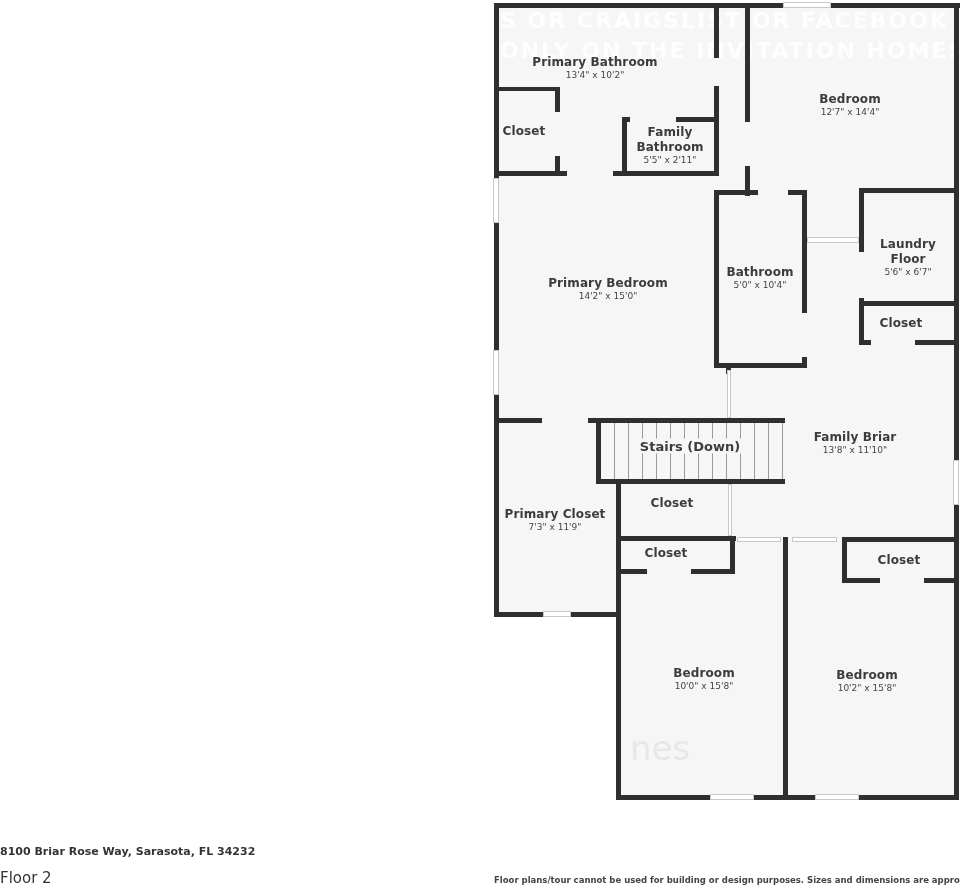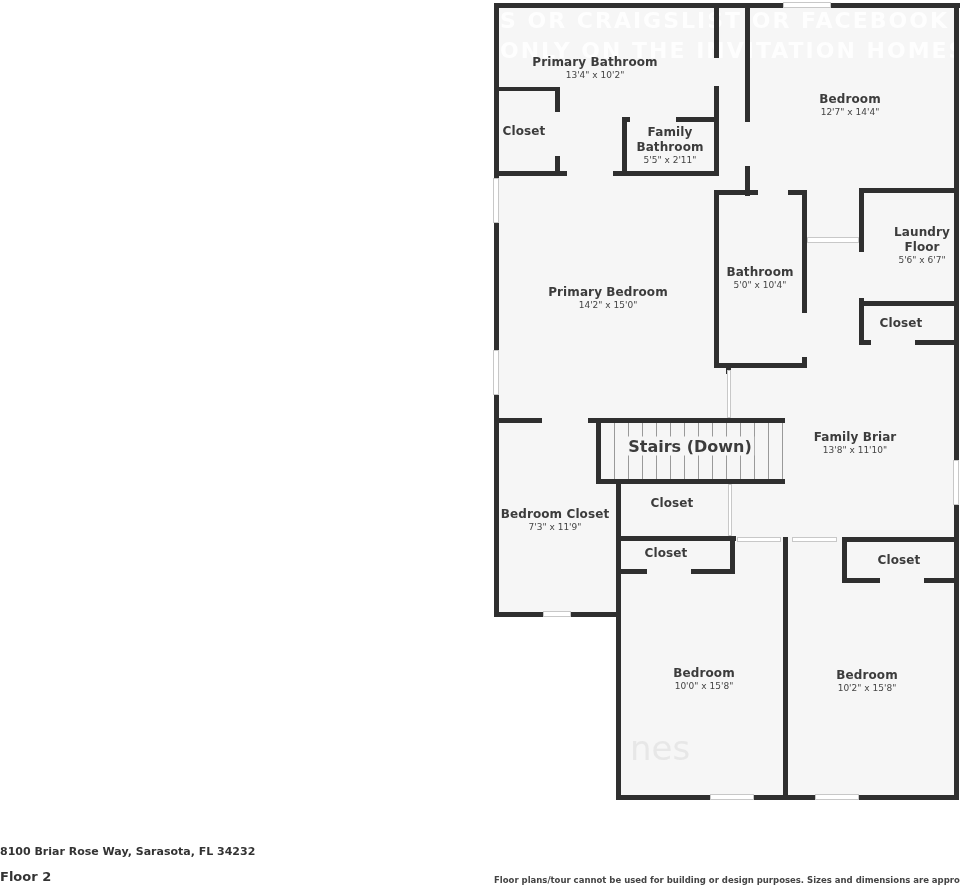--- a/index.html
+++ b/index.html
@@ -8,25 +8,25 @@
   .plan { position:absolute; left:0; top:0; width:960px; height:889px; }
   .floor { position:absolute; background:#f6f6f6; }
   .wall { position:absolute; background:#2f2f2f; }
   .opening { position:absolute; background:#ffffff; border:1px solid #c8c8c8; box-sizing:border-box; }
   .door { position:absolute; background:#f6f6f6; }
   .label { position:absolute; text-align:center; transform:translate(-50%,-50%); white-space:nowrap; line-height:1.25; }
   .label .name { font-size:12px; font-weight:bold; color:#3c3c3c; letter-spacing:0.1px; }
   .label .dim { font-size:9px; color:#444; }
   .stairs { position:absolute; background:
       repeating-linear-gradient(90deg, #f6f6f6 0px, #f6f6f6 13px, #9a9a9a 13px, #9a9a9a 14px); }
-  .stairs-label { position:absolute; font-size:16px; font-weight:bold; color:#3c3c3c; background:#f6f6f6; padding:0 2px; transform:translate(-50%,-50%); white-space:nowrap; }
+  .stairs-label { position:absolute; font-size:13px; font-weight:bold; color:#3c3c3c; background:#f6f6f6; padding:0 2px; transform:translate(-50%,-50%); white-space:nowrap; }
   .watermark { position:absolute; color:rgba(255,255,255,0.85); font-size:22px; font-weight:bold; letter-spacing:2px; white-space:nowrap; overflow:hidden; }
   .watermark2 { position:absolute; color:rgba(230,230,230,0.9); font-size:34px; white-space:nowrap; }
   .footer-address { position:absolute; left:0; top:845px; font-size:11px; font-weight:bold; color:#333; }
-  .footer-floor { position:absolute; left:0; top:869px; font-size:13px; font-weight:bold; color:#333; }
+  .footer-floor { position:absolute; left:0; top:869px; font-size:15px; font-weight:normal; color:#333; }
   .footer-disclaimer { position:absolute; left:494px; top:875px; font-size:8.5px; font-weight:bold; color:#444; white-space:nowrap; }
 </style>
 </head>
 <body>
 
 <div class="plan">
 
   <div class="floor" style="left:496px;top:5px;width:461px;height:415px;"></div>
   <div class="floor" style="left:496px;top:420px;width:461px;height:195px;"></div>
   <div class="floor" style="left:619px;top:540px;width:338px;height:258px;"></div>
@@ -111,42 +111,42 @@
   </div>
   <div class="label" style="left:670px;top:146px;">
     <div class="name">Family</div>
     <div class="name">Bathroom</div>
     <div class="dim">5'5" x 2'11"</div>
   </div>
   <div class="label" style="left:850px;top:105px;">
     <div class="name">Bedroom</div>
     <div class="dim">12'7" x 14'4"</div>
   </div>
-  <div class="label" style="left:908px;top:246px;margin-left:14px;">
+  <div class="label" style="left:908px;top:258px;">
     <div class="name">Laundry</div>
     <div class="name">Floor</div>
     <div class="dim">5'6" x 6'7"</div>
   </div>
   <div class="label" style="left:901px;top:323px;">
     <div class="name">Closet</div>
   </div>
   <div class="label" style="left:760px;top:278px;">
     <div class="name">Bathroom</div>
     <div class="dim">5'0" x 10'4"</div>
   </div>
-  <div class="label" style="left:608px;top:298px;">
+  <div class="label" style="left:608px;top:289px;">
     <div class="name">Primary Bedroom</div>
     <div class="dim">14'2" x 15'0"</div>
   </div>
   <div class="label" style="left:855px;top:443px;">
     <div class="name">Family Briar</div>
     <div class="dim">13'8" x 11'10"</div>
   </div>
   <div class="label" style="left:555px;top:520px;">
-    <div class="name">Bedroom Closet</div>
+    <div class="name">Primary Closet</div>
     <div class="dim">7'3" x 11'9"</div>
   </div>
   <div class="label" style="left:672px;top:503px;">
     <div class="name">Closet</div>
   </div>
   <div class="label" style="left:666px;top:553px;">
     <div class="name">Closet</div>
   </div>
   <div class="label" style="left:899px;top:560px;">
     <div class="name">Closet</div>

